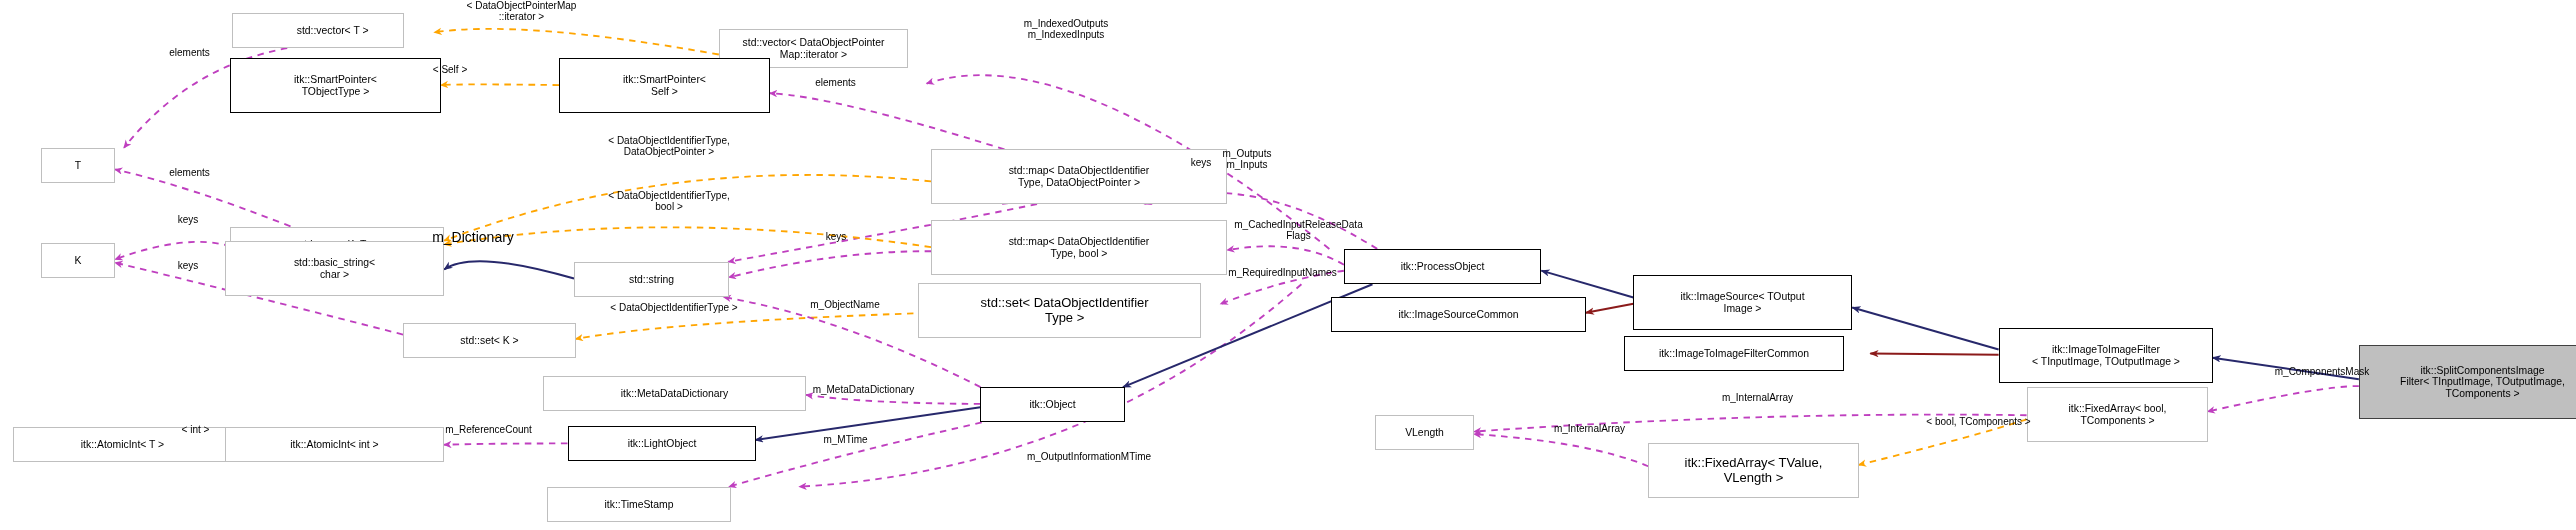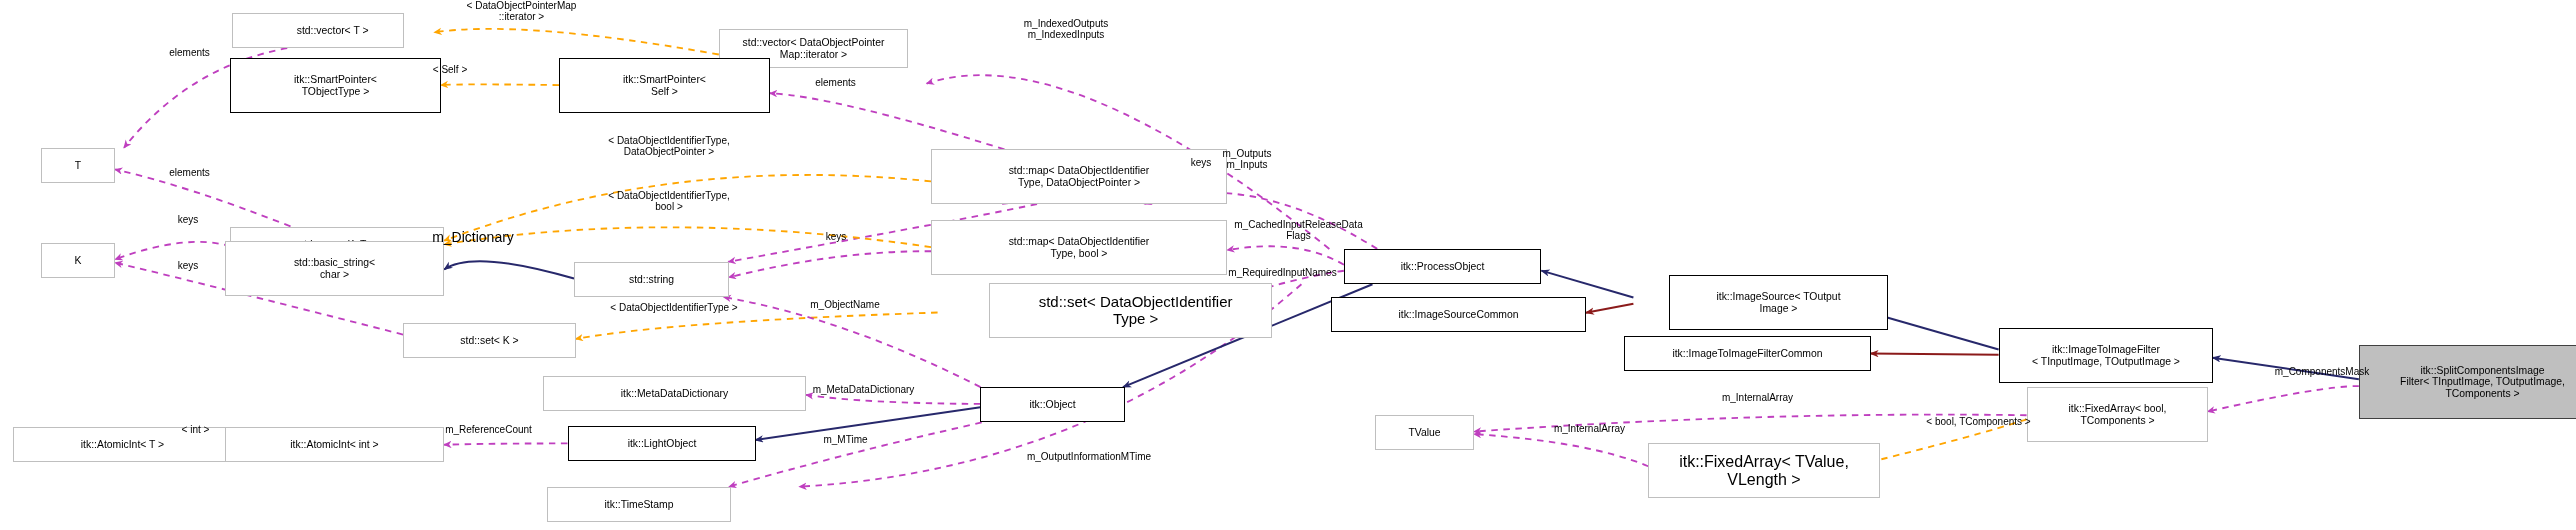--- a/index.html
+++ b/index.html
@@ -107,30 +107,30 @@
       <div class="node" style="left: 225px; top: 427px; width: 219px; height: 35px; font-size: 10.4px;">itk::AtomicInt&lt; int &gt;</div>
       <div class="node" style="left: 574px; top: 262px; width: 155px; height: 35px; font-size: 10.4px;">std::string</div>
       <div class="node" style="left: 719px; top: 29px; width: 189px; height: 39px; font-size: 10.4px;">std::vector&lt; DataObjectPointer
 Map::iterator &gt;</div>
       <div class="node bold" style="left: 559px; top: 58px; width: 211px; height: 55px; font-size: 10.4px;">itk::SmartPointer&lt;
 Self &gt;</div>
       <div class="node" style="left: 931px; top: 149px; width: 296px; height: 55px; font-size: 10.4px;">std::map&lt; DataObjectIdentifier
 Type, DataObjectPointer &gt;</div>
       <div class="node" style="left: 931px; top: 220px; width: 296px; height: 55px; font-size: 10.4px;">std::map&lt; DataObjectIdentifier
 Type, bool &gt;</div>
-      <div class="node" style="left: 989px; top: 283px; width: 283px; height: 55px; font-size: 15px; padding-left: 13px;">std::set&lt; DataObjectIdentifier
+      <div class="node" style="left: 918px; top: 283px; width: 283px; height: 55px; font-size: 13px; padding-left: 13px;">std::set&lt; DataObjectIdentifier
 Type &gt;</div>
       <div class="node bold" style="left: 980px; top: 387px; width: 145px; height: 35px; font-size: 10.4px;">itk::Object</div>
       <div class="node bold" style="left: 1344px; top: 249px; width: 197px; height: 35px; font-size: 10.4px;">itk::ProcessObject</div>
       <div class="node bold" style="left: 1331px; top: 297px; width: 255px; height: 35px; font-size: 10.4px;">itk::ImageSourceCommon</div>
-      <div class="node bold" style="left: 1633px; top: 275px; width: 219px; height: 55px; font-size: 10.4px; margin-left: 36px;">itk::ImageSource&lt; TOutput
+      <div class="node bold" style="left: 1633px; top: 275px; width: 219px; height: 55px; font-size: 10.4px;">itk::ImageSource&lt; TOutput
 Image &gt;</div>
-      <div class="node bold" style="left: 1624px; top: 336px; width: 247px; height: 35px; font-size: 10.4px;">itk::ImageToImageFilterCommon</div>
-      <div class="node" style="left: 1375px; top: 415px; width: 99px; height: 35px; font-size: 10.4px;">TValue</div>
-      <div class="node" style="left: 1648px; top: 443px; width: 232px; height: 55px; font-size: 16px;">itk::FixedArray&lt; TValue,
+      <div class="node bold" style="left: 1624px; top: 336px; width: 220px; height: 35px; font-size: 10.4px;">itk::ImageToImageFilterCommon</div>
+      <div class="node" style="left: 1375px; top: 415px; width: 99px; height: 35px; font-size: 10.4px;">VLength</div>
+      <div class="node" style="left: 1648px; top: 443px; width: 211px; height: 55px; font-size: 13px;">itk::FixedArray&lt; TValue,
 VLength &gt;</div>
       <div class="node bold" style="left: 1999px; top: 328px; width: 214px; height: 55px; font-size: 10.4px;">itk::ImageToImageFilter
 &lt; TInputImage, TOutputImage &gt;</div>
       <div class="node" style="left: 2027px; top: 387px; width: 181px; height: 55px; font-size: 10.4px;">itk::FixedArray&lt; bool,
 TComponents &gt;</div>
       <div class="node current" style="left: 2359px; top: 345px; width: 247px; height: 74px; font-size: 10.4px;">itk::SplitComponentsImage
 Filter&lt; TInputImage, TOutputImage,
 TComponents &gt;</div>
     </div>
   <div id="label-layer">

